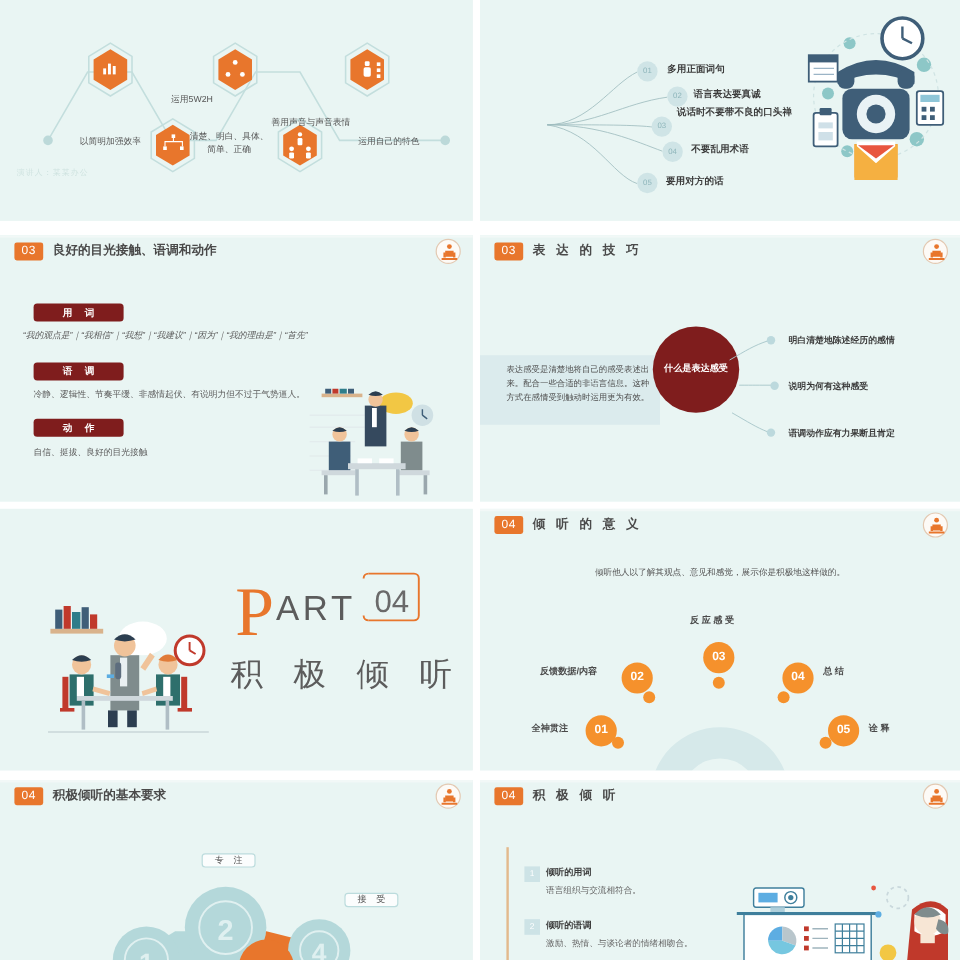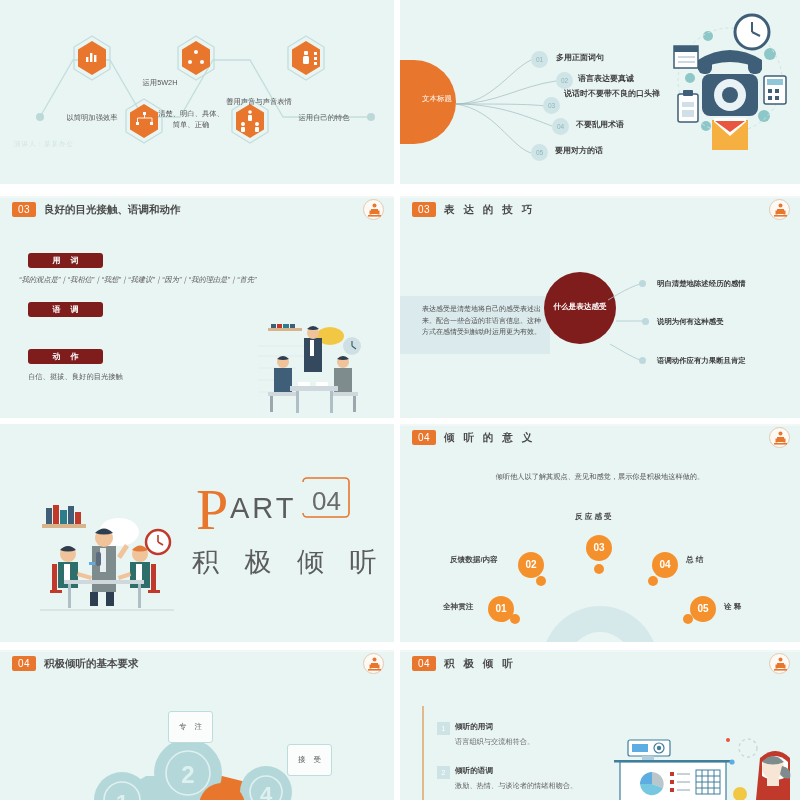--- a/index.html
+++ b/index.html
@@ -79,21 +79,21 @@
 
   
   .arcintro { position:absolute; left:0; right:0; top:48px; text-align:center;
               font-size:7.2px; color:#555; }
   .arcnum { position:absolute; width:26px; height:26px; border-radius:50%;
             background:#f5912c; color:#fff; font-size:10px; font-weight:bold;
             text-align:center; line-height:26px; }
   .arcsm { position:absolute; width:10px; height:10px; border-radius:50%; background:#f5912c; }
   .arclbl { position:absolute; font-size:7.6px; color:#4a4a4a; font-weight:bold; white-space:nowrap; }
   .blabel { position:absolute; background:#fbfdfd; border:1px solid #bcdcdd;
-            border-radius:3px; color:#555; font-size:7.5px; padding:10px 7px; letter-spacing:3px; text-indent:3px; }
+            border-radius:3px; color:#555; font-size:7.5px; padding:0 7px; letter-spacing:3px; text-indent:3px; }
 
   
   .vline { position:absolute; left:22px; top:56px; width:1.5px; height:94px; background:#e3b98c; }
   .lnum { position:absolute; width:13px; height:13px; background:#cde3e6;
           color:#ffffff; font-size:7px; text-align:center; line-height:13px; }
   .lttl { position:absolute; font-size:7.6px; color:#3c3c3c; font-weight:bold;text-align:center; }
   .lsub { position:absolute; font-size:7.2px; color:#666; }
 </style>
 </head>
 <body>
@@ -151,23 +151,20 @@
     <div class="hexlabel" style="left:42px; top:112px; width:100px;">以简明加强效率</div>
     <div class="hexlabel" style="left:118px; top:77px; width:84px;">运用5W2H</div>
     <div class="hexlabel" style="left:155px; top:108px; width:72px;">清楚、明白、具体、简单、正确</div>
     <div class="hexlabel" style="left:224px; top:74px; width:70px;margin-top:22px;">善用声音与声音表情</div>
     <div class="hexlabel" style="left:278px; top:112px; width:92px;">运用自己的特色</div>
     <div class="watermark">演讲人：某某办公</div>
   </div>
 
   <div class="slide s2">
     <div class="bgfill"></div>
-    <div class="fanhalf">
-      <span>文本标题</span>
-    </div>
     <svg style="position:absolute;left:0;top:0;width:400px;height:184px">
       <g stroke="#9fbcbf" stroke-width="0.7" fill="none">
         <path d="M56,104 C90,104 110,70 131,60"></path>
         <path d="M56,104 C95,104 120,86 156,81"></path>
         <path d="M56,104 C100,104 130,104 145,106"></path>
         <path d="M56,104 C100,104 130,118 152,126"></path>
         <path d="M56,104 C95,110 110,146 131,153"></path>
       </g>
     </svg>
     <div class="fanbub" style="left:131px; top:51px;">01</div>
@@ -261,20 +258,21 @@
               <path d="M4 15 h13 v1.6 h-13 Z"></path>
               <path d="M5.5 10.5 h2 v4 h-2 Z"></path>
               <path d="M13.5 10.5 h2 v4 h-2 Z"></path>
             </g>
           </svg>
       </div>
     </div>
     <div class="tagpill" style="left:28px; top:57px;">用 词</div>
     <div class="tagbody" style="left:19px; top:78px; width:330px;font-style:italic;">“我的观点是”｜“我相信”｜“我想”｜“我建议”｜“因为”｜“我的理由是”｜“首先”</div>
     <div class="tagpill" style="left:28px; top:106px;">语 调</div>
+    <div class="tagbody" style="left:28px; top:127px; width:300px;">冷静、逻辑性、节奏平缓、非感情起伏、有说明力但不过于气势逼人。</div>
     <div class="tagpill" style="left:28px; top:153px;">动 作</div>
     <div class="tagbody" style="left:28px; top:175px; width:220px;">自信、挺拔、良好的目光接触</div>
 
     <svg style="position:absolute;left:252px;top:128px;width:120px;height:95px">
       <g stroke="#e3eced" stroke-width="1.2">
         <line x1="6" y1="22" x2="52" y2="22"></line>
           <line x1="6" y1="32" x2="52" y2="32"></line>
         <line x1="6" y1="44" x2="44" y2="44"></line>
           <line x1="6" y1="56" x2="40" y2="56"></line>
         <line x1="6" y1="68" x2="44" y2="68"></line>

